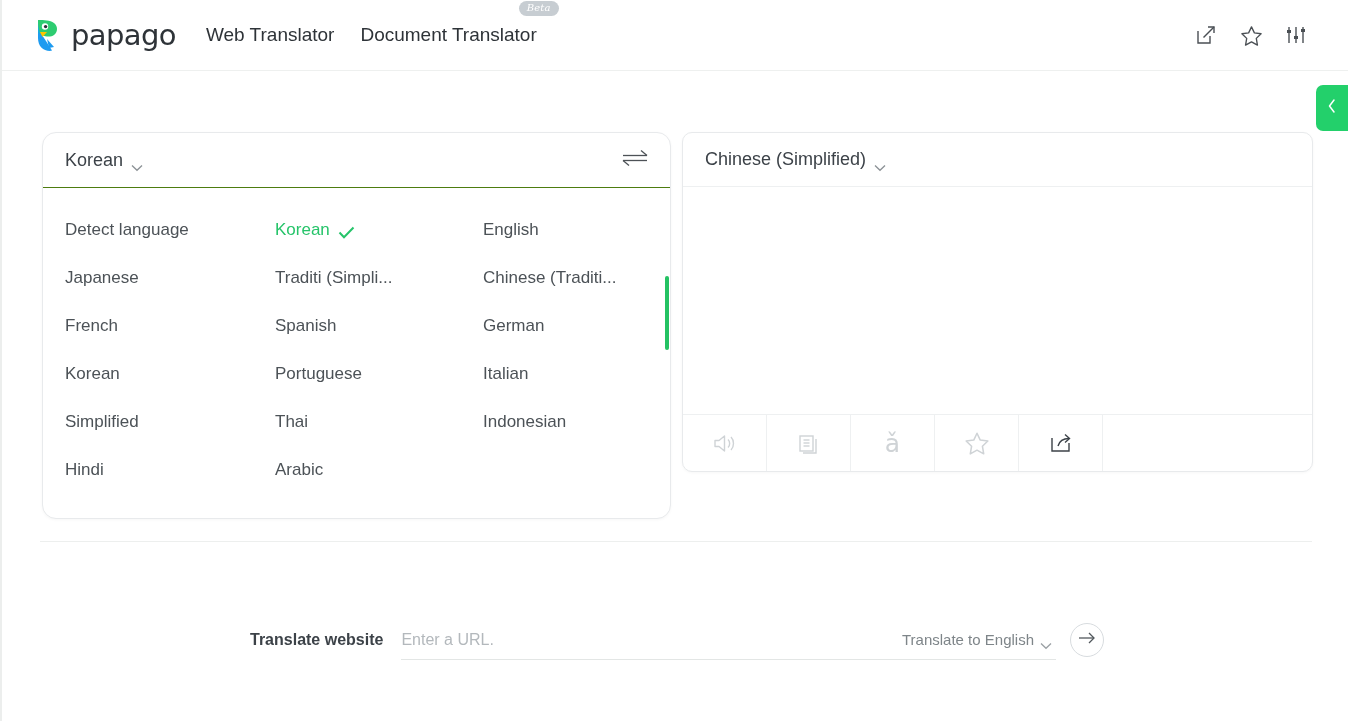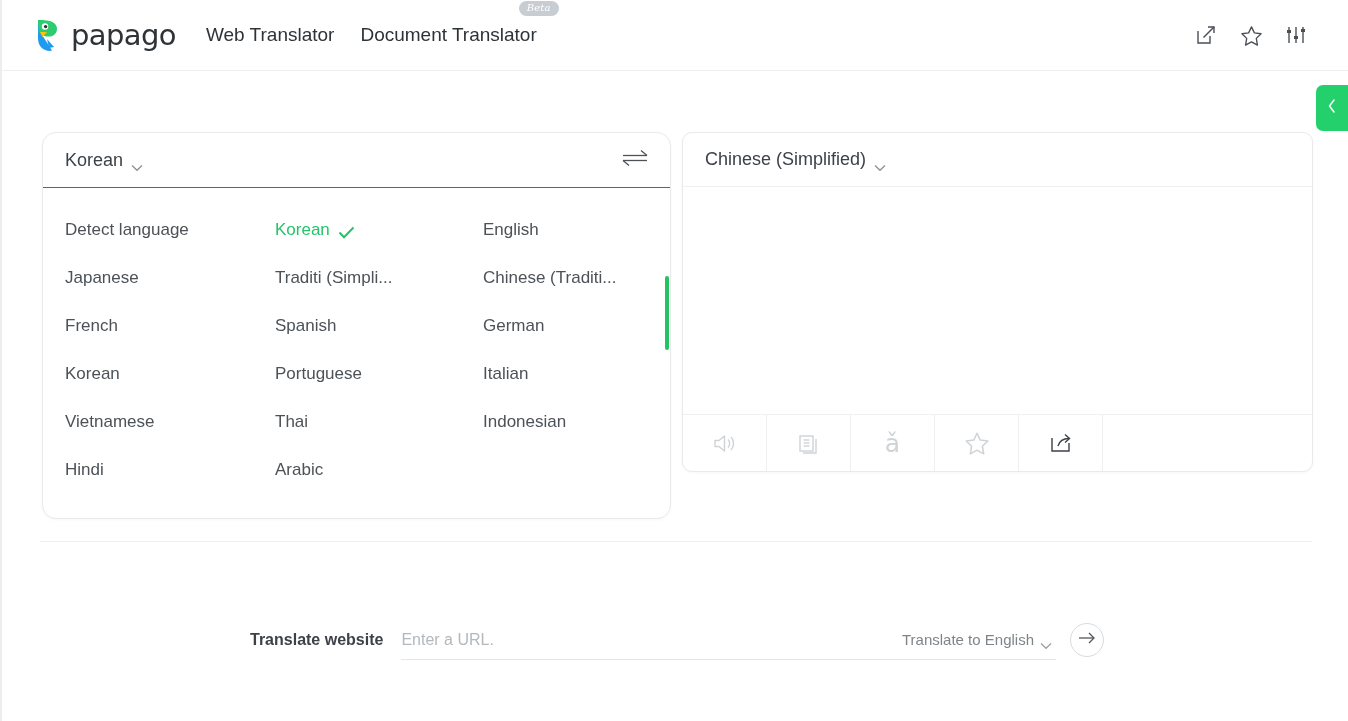--- a/index.html
+++ b/index.html
@@ -424,21 +424,21 @@
           <span>Korean</span>
         </div>
         <div class="lang-item">
           <span>Portuguese</span>
         </div>
         <div class="lang-item">
           <span>Italian</span>
         </div>
 
         <div class="lang-item">
-          <span>Vietnamese</span>
+          <span>Simplified</span>
         </div>
         <div class="lang-item">
           <span>Thai</span>
         </div>
         <div class="lang-item">
           <span>Indonesian</span>
         </div>
 
         <div class="lang-item">
           <span>Hindi</span>

